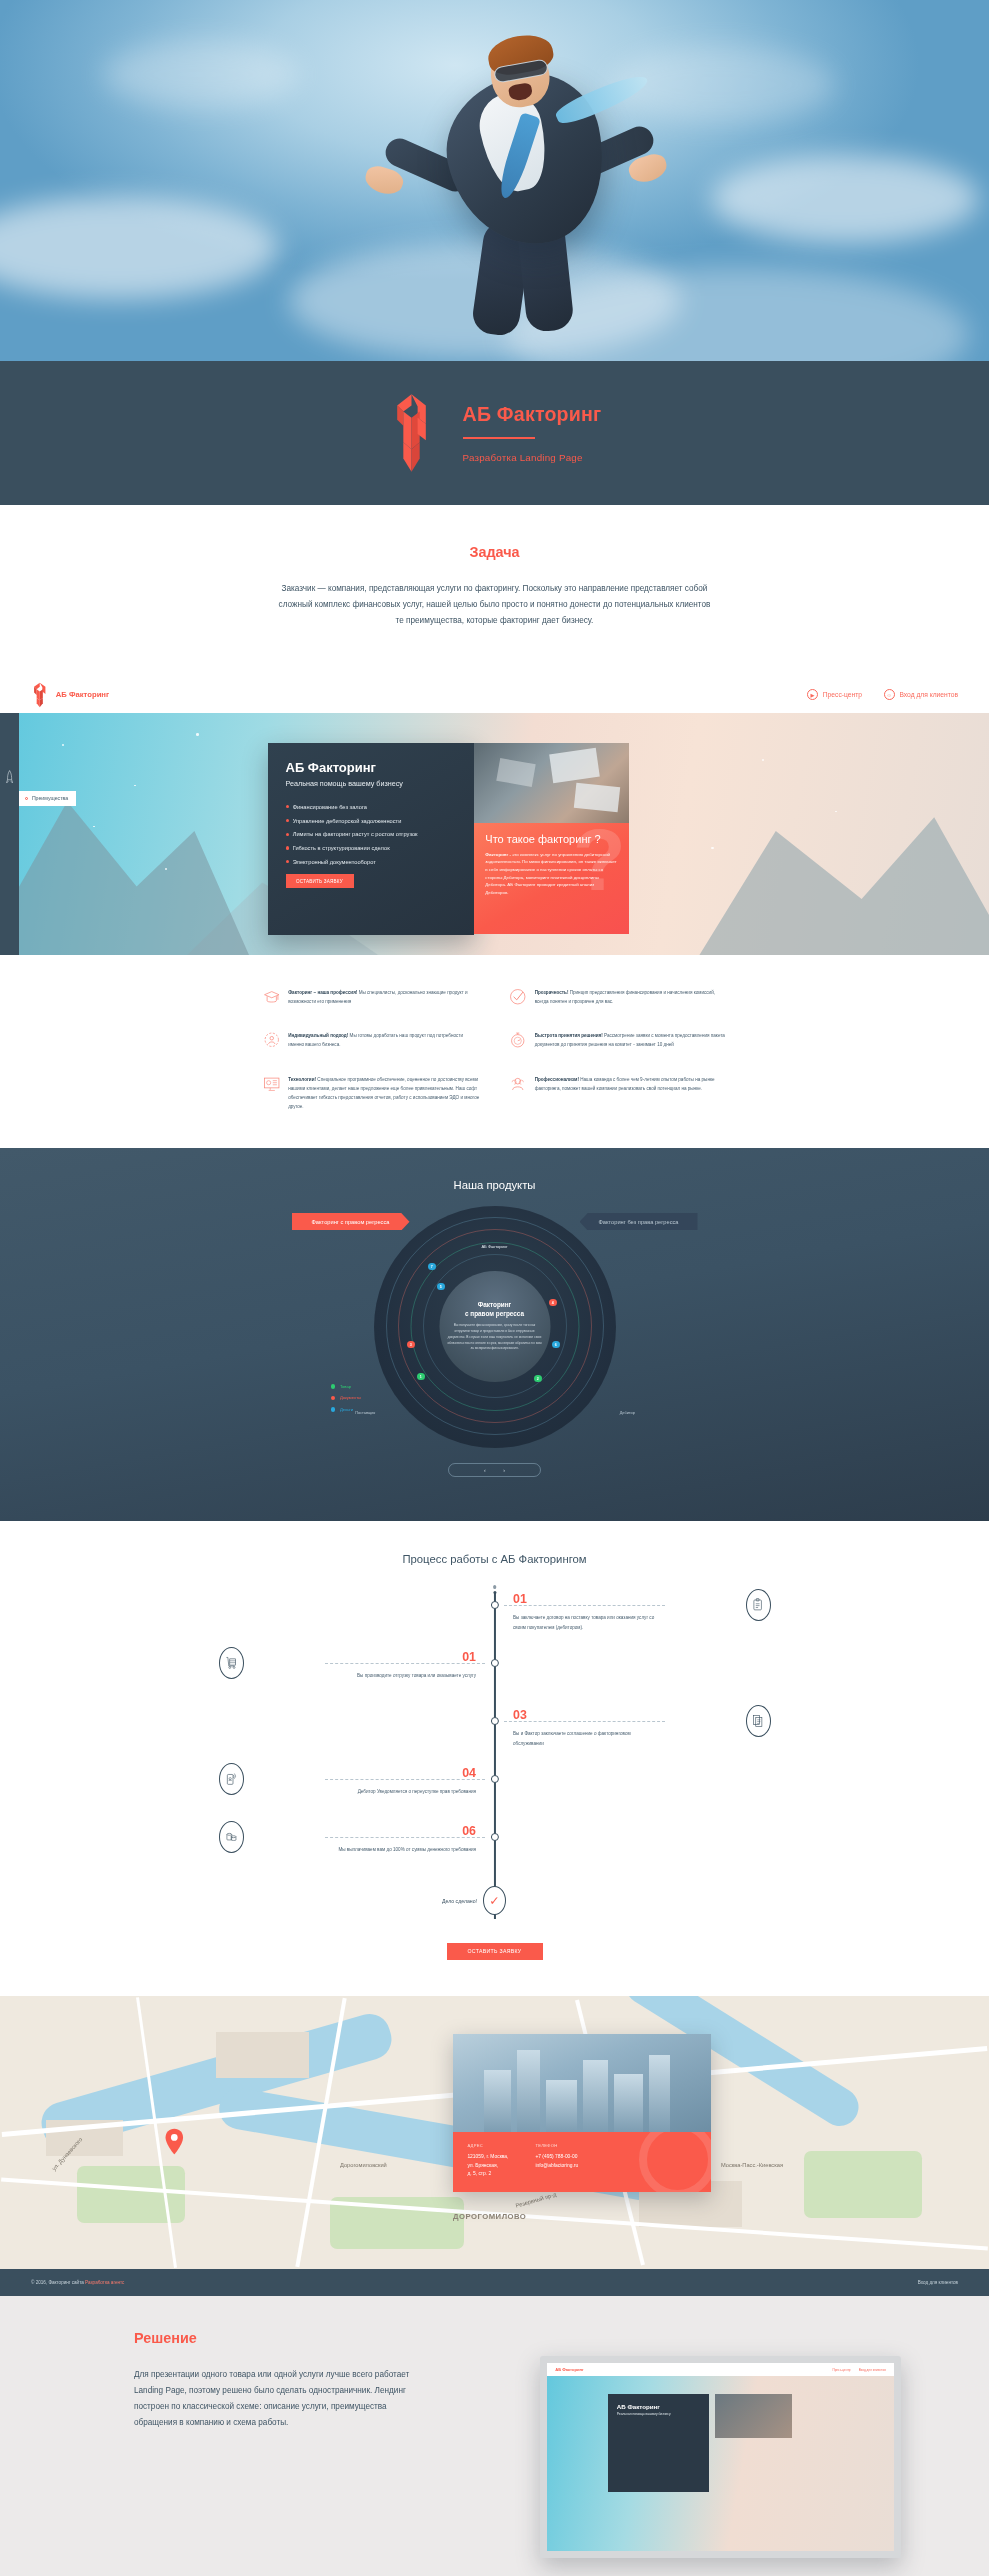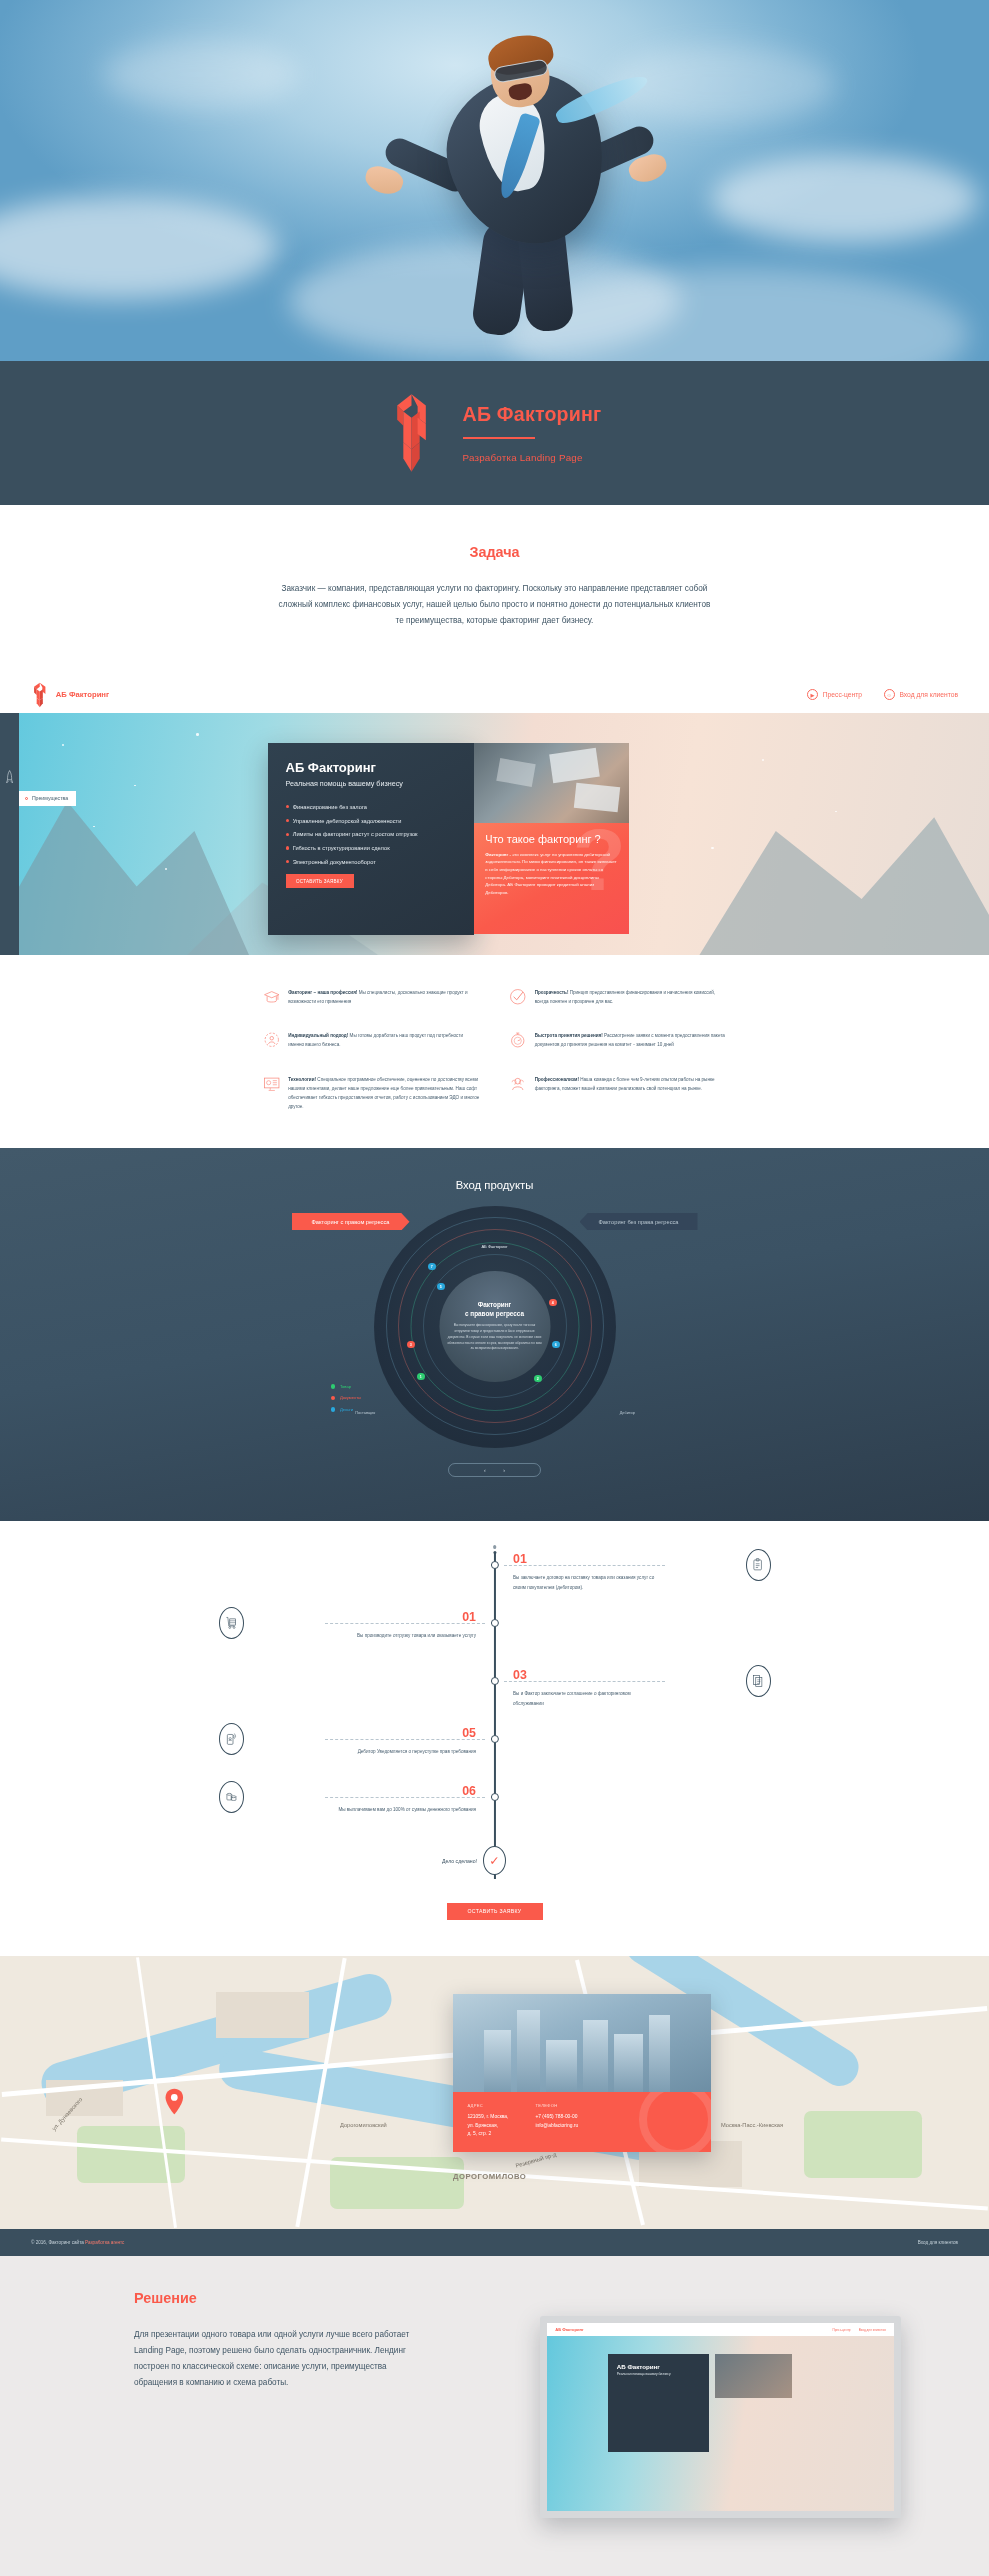--- a/index.html
+++ b/index.html
@@ -603,21 +603,21 @@
                 <path d="M6 14 a4 4 0 1 1 4 4 M28 14 a4 4 0 1 0 -4 4" fill="none" stroke="#f98578" stroke-width="1"></path>
               </svg>
           </div>
           <div class="adv-txt"><b>Профессионализм!</b><span> Наша команда с более чем 9-летним опытом работы на рынке факторинга, поможет вашей компании реализовать свой потенциал на рынке.</span></div>
         </div>
 
       </div>
     </div>
 
     <div class="prod">
-      <h2>Вход продукты</h2>
+      <h2>Наша продукты</h2>
       <div class="tabs">
         <div class="tab tab-on">Факторинг с правом регресса</div>
         <div class="tab tab-off">Факторинг без права регресса</div>
       </div>
 
       <div class="wheel">
         <div class="wheel-bg"></div>
         <div class="ring ring-1"></div>
         <div class="ring ring-2"></div>
         <div class="ring ring-3"></div>
@@ -655,20 +655,21 @@
         </div>
       </div>
 
       <div class="pager">
         <span>‹</span>
         <span>›</span>
       </div>
     </div>
 
     <div class="proc">
+      <h2>Процесс работы с АБ Факторингом</h2>
       <div class="timeline">
         <div class="tl-spine"></div>
         <div class="tl-cap" style="top:-7.2px;width:3.6px;height:3.6px;background:#8b9aa5;"></div>
         <div class="tl-cap" style="top:-1.5px;width:3.1px;height:3.1px;background:#3a4f5e;"></div>
 
         <div class="step">
           <div class="step-node"></div>
           <div class="step-dash" style="left:52%;right:62px;"></div>
           <div class="half side-r">
             <div class="step-num">01</div>
@@ -714,21 +715,21 @@
                   <path d="M11 12h7M11 16h7M11 20h4" stroke="#3a4f5e" stroke-width="1"></path>
                 </svg>
             </div>
           </div>
         </div>
 
         <div class="step">
           <div class="step-node"></div>
           <div class="step-dash" style="left:62px;right:52%;"></div>
           <div class="half side-l">
-            <div class="step-num">05</div>
+            <div class="step-num">04</div>
             <div class="step-txt">Дебитор Уведомляется о переуступке прав требования</div>
             <div class="step-ic ic-left">
               <svg viewBox="0 0 24 28" width="11.3" height="13.4">
                   <rect x="5" y="5" width="12" height="21" rx="2" fill="none" stroke="#3a4f5e" stroke-width="1.3"></rect>
                   <circle cx="11" cy="14" r="2.4" fill="none" stroke="#3a4f5e" stroke-width="1.1"></circle>
                   <path d="M8 19c0-3 6-3 6 0" fill="none" stroke="#3a4f5e" stroke-width="1.1"></path>
                   <path d="M18 6a5 5 0 0 1 0 6M20 3a8 8 0 0 1 0 11" fill="none" stroke="#3a4f5e" stroke-width="1.1"></path>
                 </svg>
             </div>
           </div>

